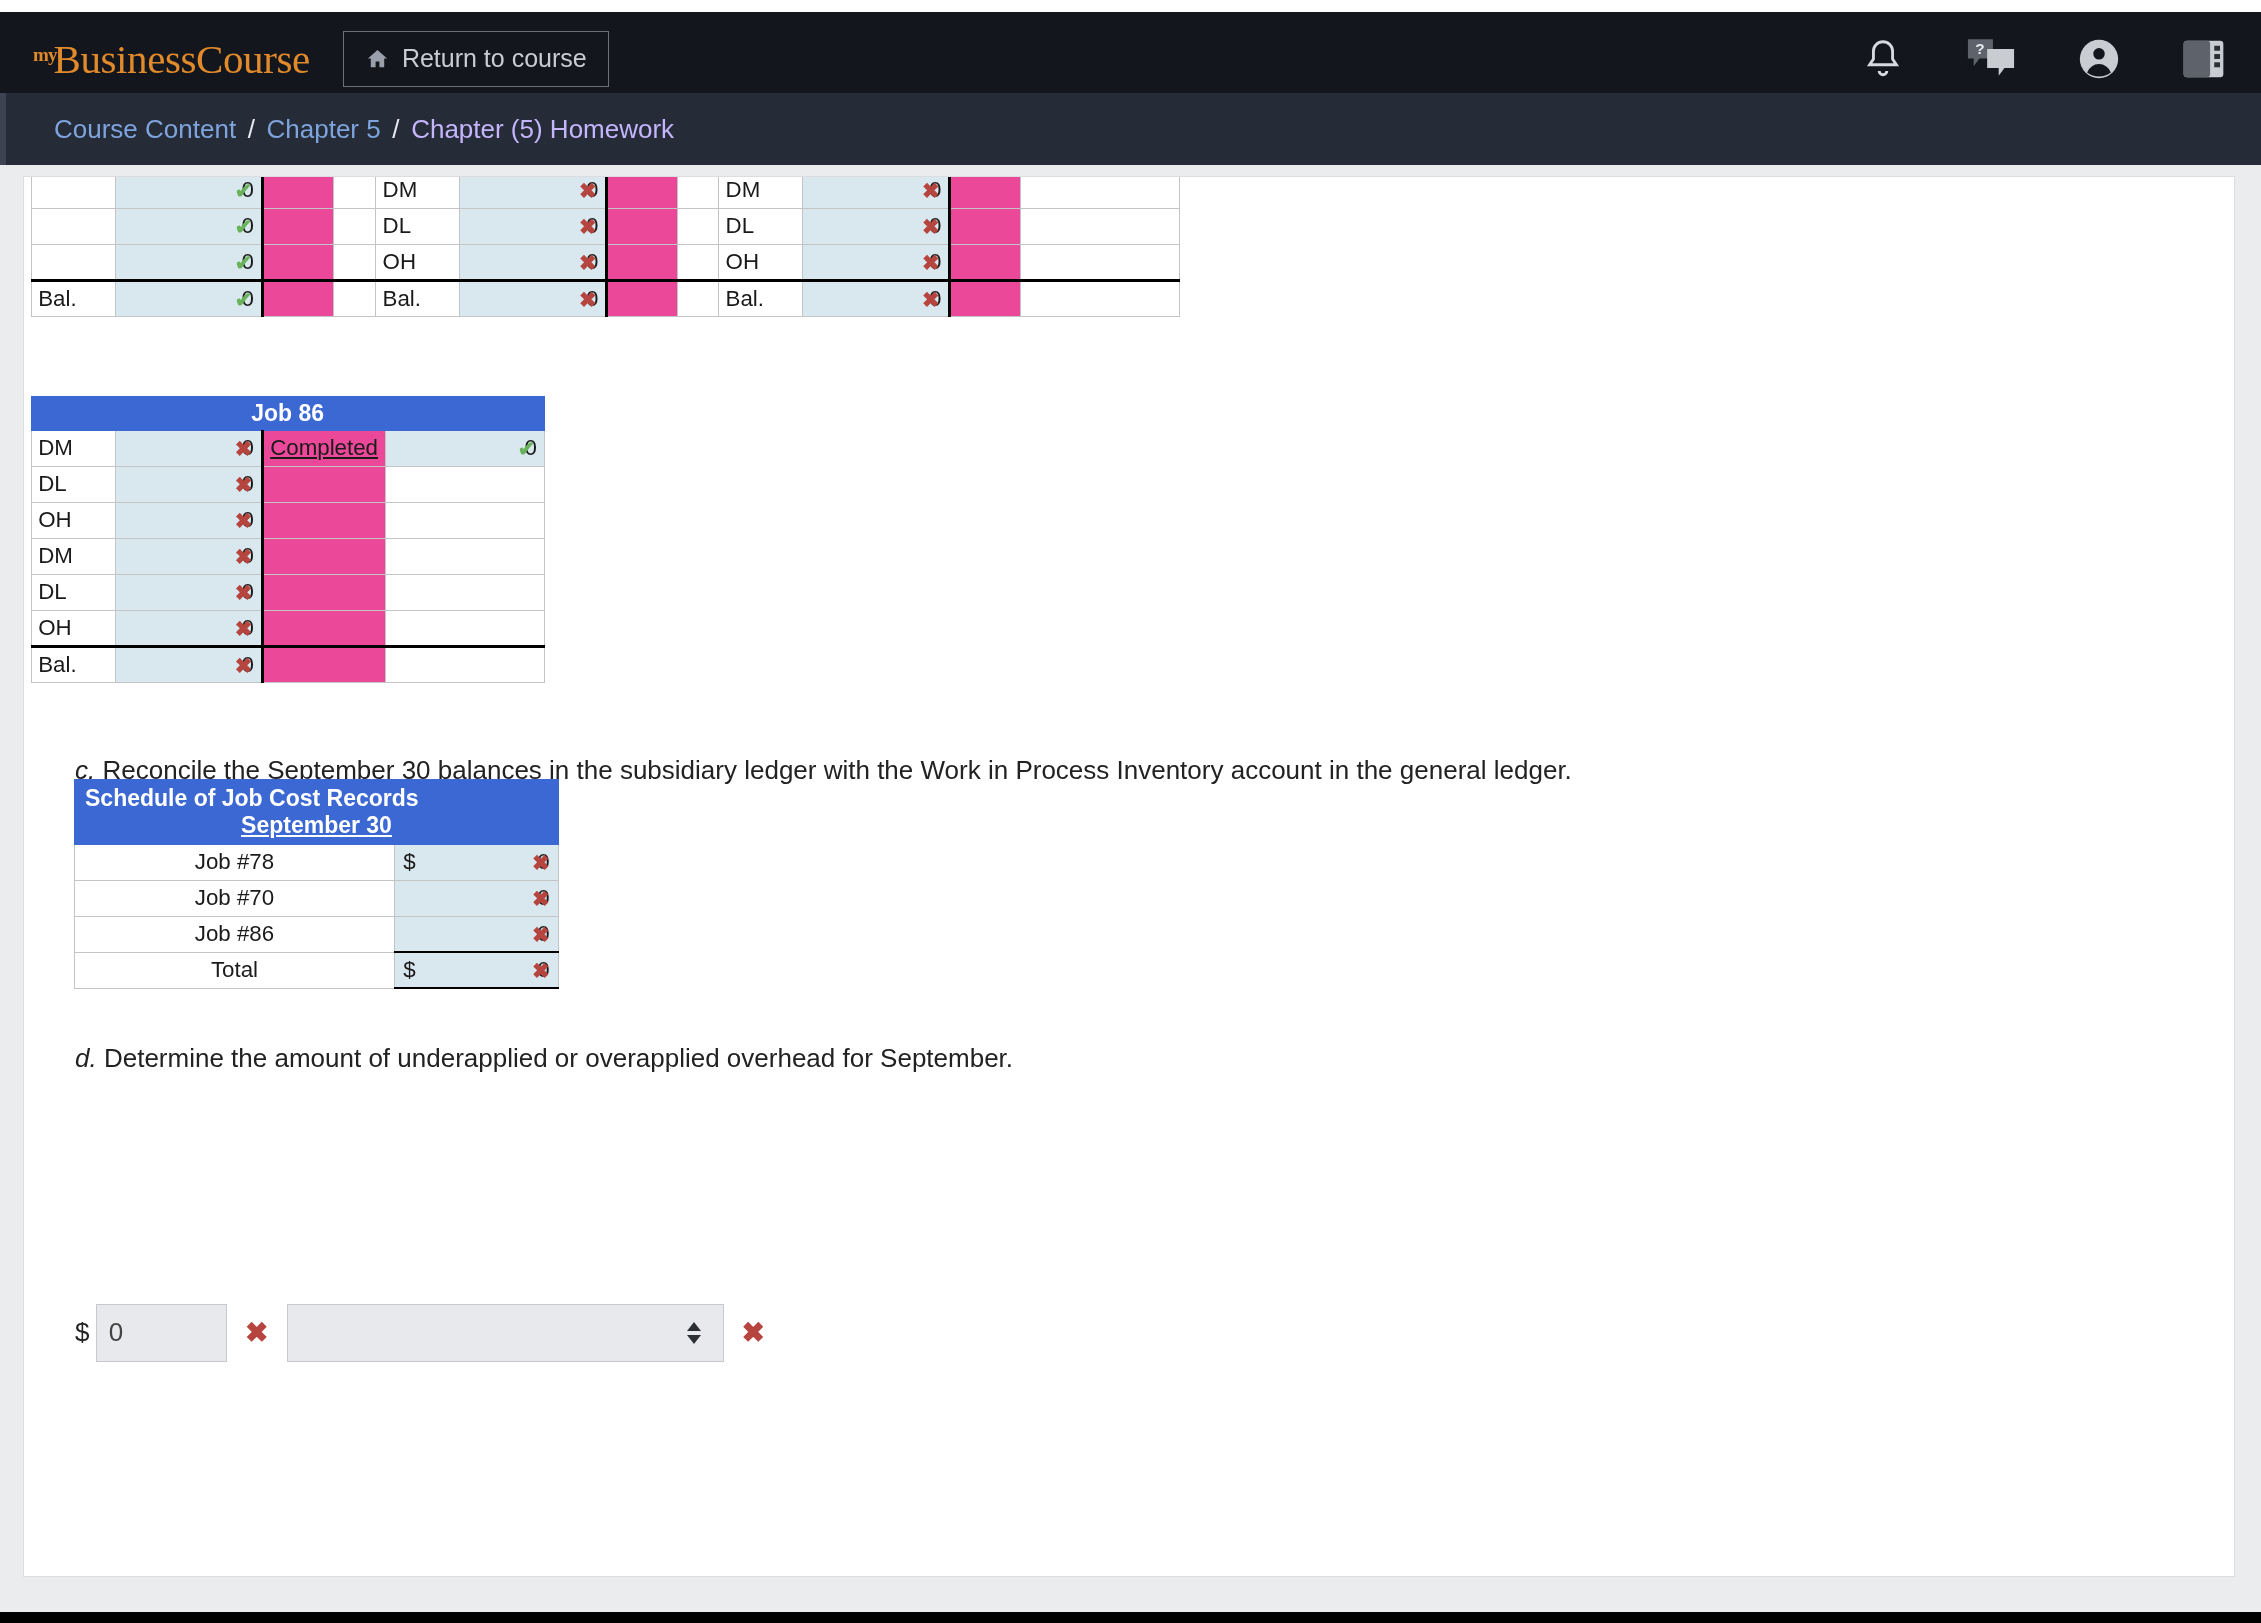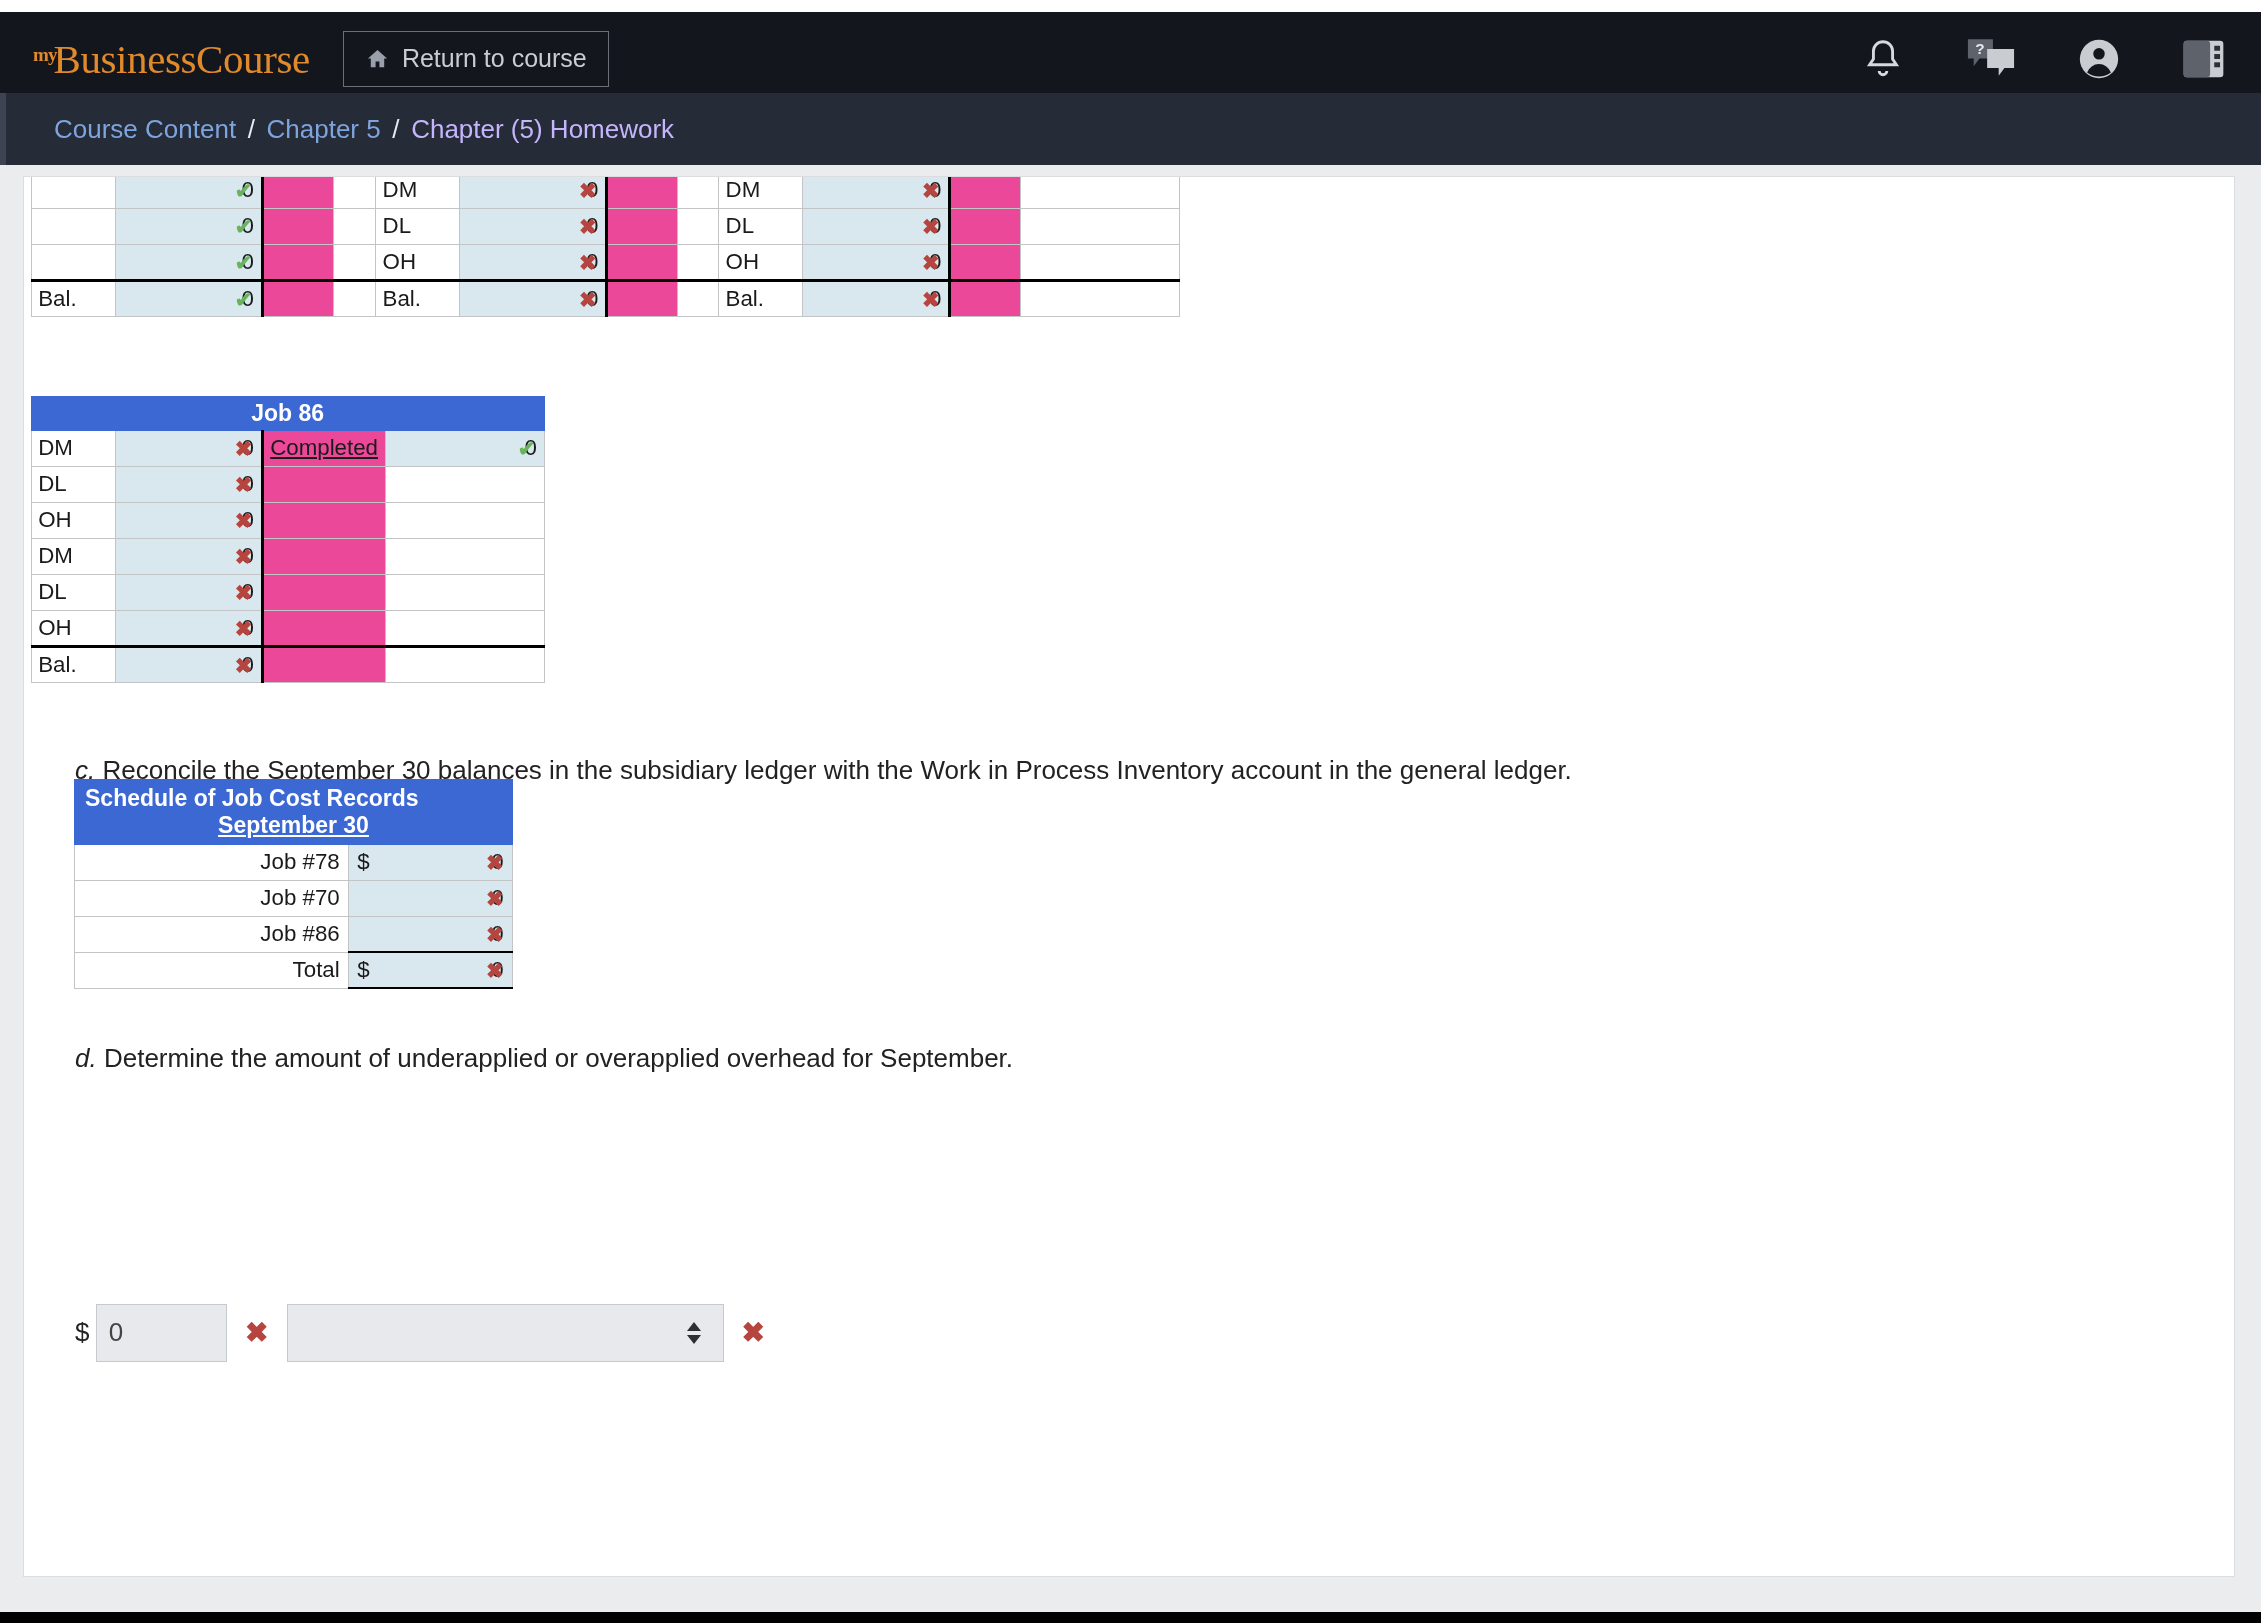--- a/index.html
+++ b/index.html
@@ -114,21 +114,21 @@
 
   
   .sched { border-collapse: collapse; table-layout: fixed; position: absolute; }
   .sched td { border: 0.8px solid #c2c4c6; height: 36px; font-size: 22.3px; color:#1a1a1a; padding: 0 8.3px; }
   .sched .shdr {
     background:#3b68d3; color:#fff; font-weight:bold; font-size:23px;
     border:0.8px solid #3b68d3; padding: 5px 10px; height:auto;
   }
   .sched .shdr .l1 { display:block; text-align:left; }
   .sched .shdr .l2 { display:block; text-align:center;text-decoration:underline; }
-  .sname { width: 274px; background:#fff; text-align:right; }
+  .sname { width: 320px; background:#fff; text-align:center; }
   .samt  { width: 164px; background:#d9e7ee; text-align:right;
            position: relative; padding-right: 35px; cursor: text; }
   .dollar{ position:absolute; left:8.3px; top:50%; transform:translateY(-50%); }
   .topline { border-top: 2.5px solid #000 !important; }
   .botline { border-bottom: 2.5px solid #000 !important; }
 
   
   .ansrow { position: absolute; left: 51px; top: 1127px; display: flex; align-items: center; }
   .dollarsign { font-size: 26px; color:#222; margin-right: 6.6px; }
   .numinput {

